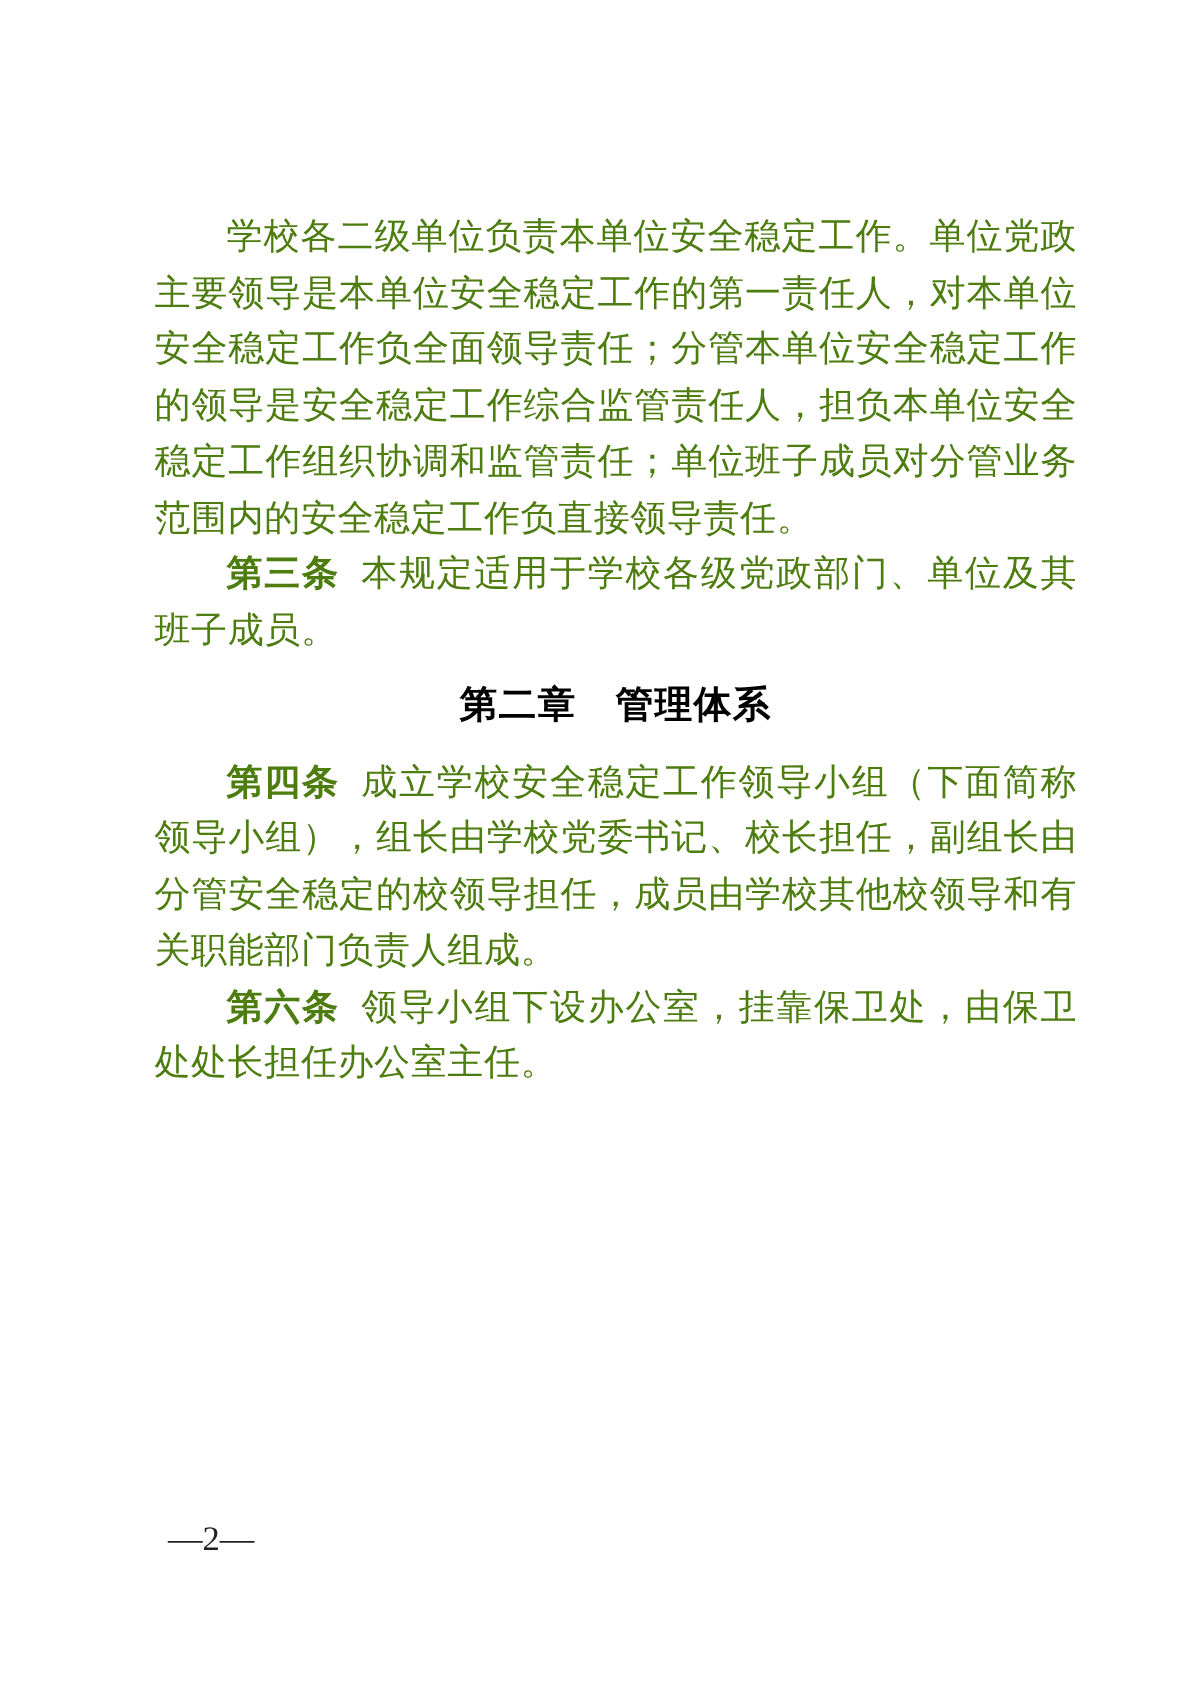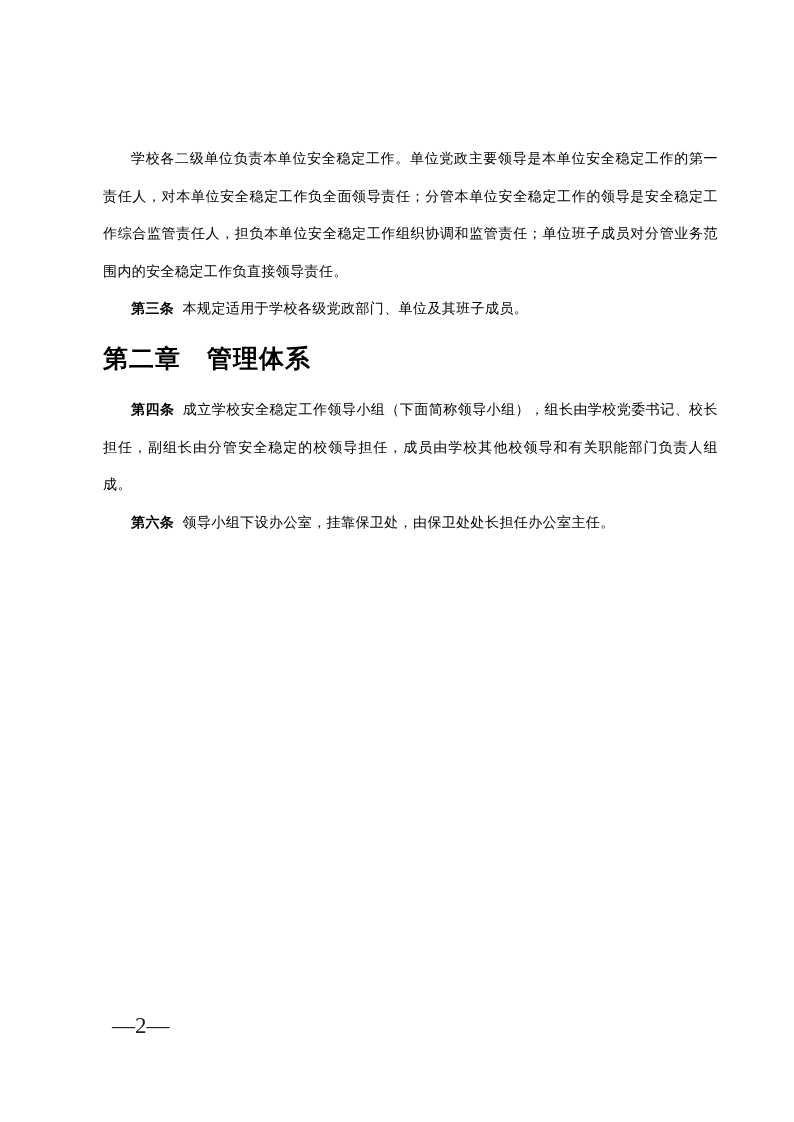--- a/index.html
+++ b/index.html
@@ -17,39 +17,39 @@
     color: #1a1a1a;
   }
   .text-block {
     position: absolute;
     left: 103px;
     top: 140px;
     width: 615px;
   }
   .body-para {
     margin: 0;
-    font-size: 14px;
+    font-size: 24px;
     line-height: 37.5px;
     text-align: justify;
     text-justify: inter-character;
     text-indent: 2em;
     letter-spacing: 0.4px;
-    color: #000000;
+    color: #4d7c0f;
   }
   .article-label {
     font-weight: bold;
     margin-right: 0.6em;
   }
   .chapter-heading {
     margin: 12px 0 14px 0;
     font-family: "Liberation Sans", sans-serif;
     font-weight: bold;
     font-size: 25px;
     line-height: 37.5px;
-    text-align: left;
+    text-align: center;
     letter-spacing: 1px;
     color: #000000;
   }
   .page-number {
     position: absolute;
     left: 112px;
     top: 1012px;
     font-size: 23px;
     line-height: 28px;
     font-family: "Liberation Serif", serif;

